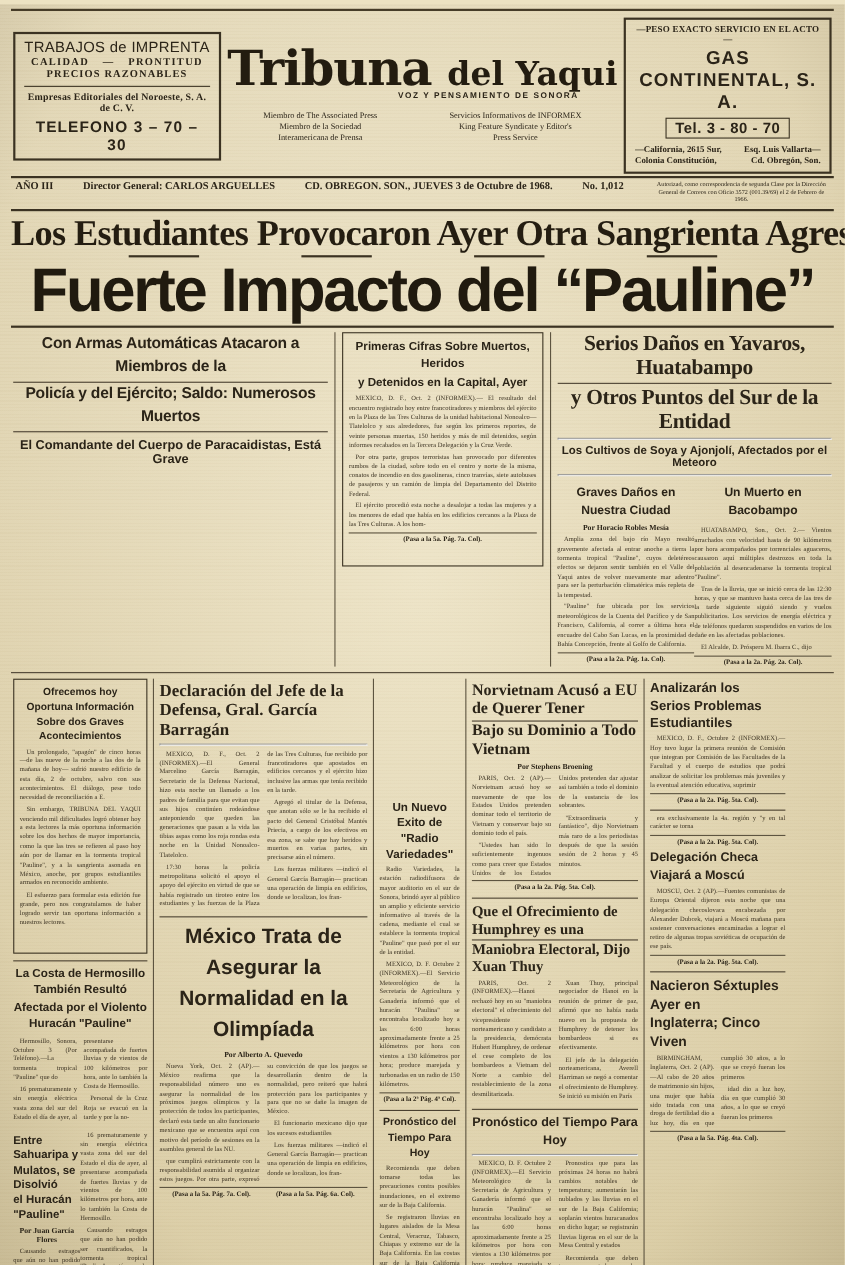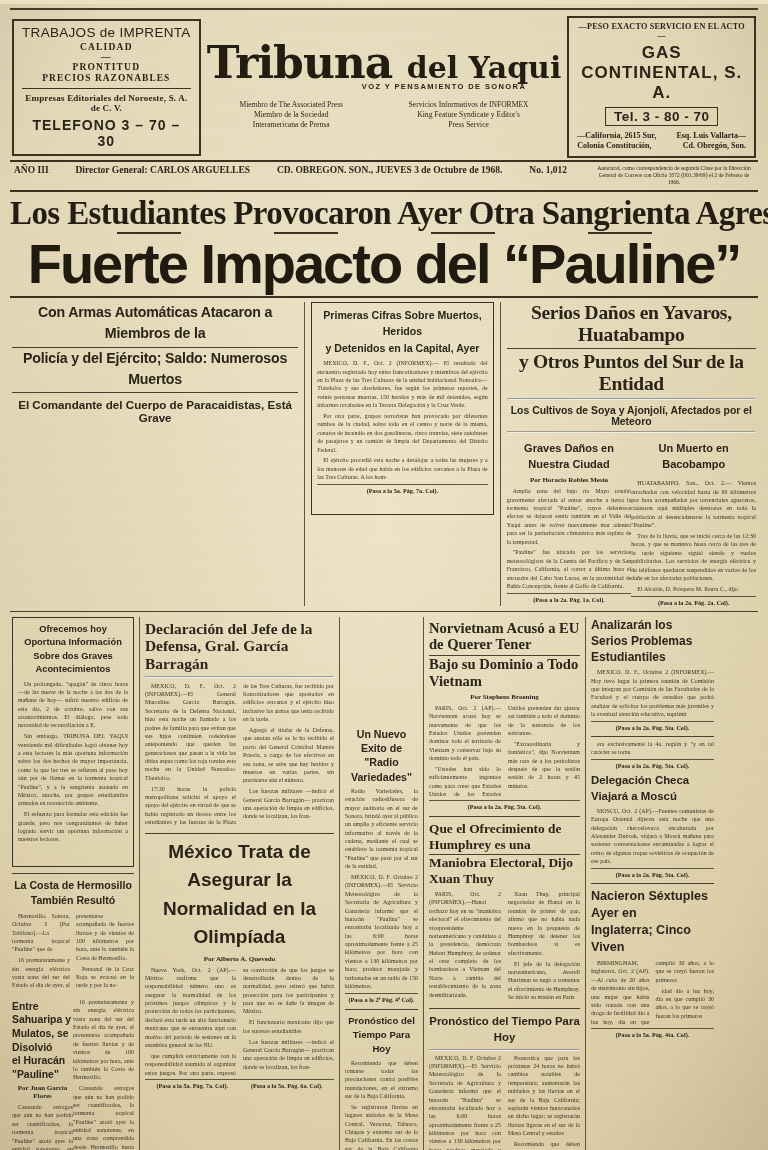--- a/index.html
+++ b/index.html
@@ -23,21 +23,21 @@
   
   .rule{border:0;border-top:2px solid #3b3222;margin:0;}
   .rule.thin{border-top:1px solid #4a4030;}
   .topbar{height:4px;border-bottom:2px solid #463c28;margin:4px 0 0 0;}
 
   
   .masthead{display:flex;align-items:center;justify-content:space-between;padding:6px 2px 2px 2px;}
   .ad-box{border:2px solid #3b3222;padding:4px 8px 5px;text-align:center;width:232px;box-sizing:border-box;}
   .ad-box .l1{font-family:"Liberation Sans",sans-serif;font-size:13.5px;letter-spacing:.3px;}
   .ad-box .l2{font-family:"Liberation Serif",serif;font-weight:700;font-size:9.5px;letter-spacing:1.2px;margin-top:2px;
-              display:flex;justify-content:space-around;flex-direction:column;}
+              display:flex;justify-content:space-around;}
   .ad-box .l3{font-family:"Liberation Serif",serif;font-weight:700;font-size:9.5px;letter-spacing:1px;margin-top:1px;}
   .ad-box .l4{font-family:"Liberation Serif",serif;font-weight:700;font-size:9px;margin-top:5px;
               border-top:1px solid #3b3222;padding-top:4px;letter-spacing:.2px;}
   .ad-box .l5{font-family:"Liberation Sans",sans-serif;font-weight:700;font-size:14px;letter-spacing:1px;margin-top:4px;}
   .ad-box .capline{font-family:"Liberation Serif",serif;font-weight:700;font-size:8.2px;letter-spacing:.2px;}
   .ad-box .telbox{display:inline-block;border:1.5px solid #3b3222;padding:1px 8px;font-family:"Liberation Sans",sans-serif;
                   font-weight:700;font-size:13.5px;letter-spacing:.5px;margin-top:4px;}
   .ad-box .addr{font-family:"Liberation Serif",serif;font-weight:700;font-size:8px;margin-top:5px;line-height:1.25;}
   .ad-box .addr .row{display:flex;justify-content:space-between;}
 
@@ -258,20 +258,21 @@
           <p>Un prolongado, "apagón" de cinco horas —de las nueve de la noche a las dos de la mañana de hoy— sufrió nuestro edificio de esta día, 2 de octubre, salvo con sus acontecimientos. El diálogo, pese todo necesidad de reconciliación a E.</p>
           <p>Sin embargo, TRIBUNA DEL YAQUI venciendo mil dificultades logró obtener hoy a esta lectores la más oportuna información sobre los dos hechos de mayor importancia, como la que las tres se refieren al paso hoy aún por de llamar en la tormenta tropical "Pauline", y a la sangrienta asonada en México, anoche, por grupos estudiantiles armados en reconocido ambiente.</p>
           <p>El esfuerzo para formular esta edición fue grande, pero nos congratulamos de haber logrado servir tan oportuna información a nuestros lectores.</p>
         </div>
       </div>
 
       <hr class="rule thin" style="margin:6px 0 4px;">
 
       <div class="hd-s" style="font-size:10.6px;">
         <div>La Costa de Hermosillo También Resultó</div>
+        <div>Afectada por el Violento Huracán "Pauline"</div>
       </div>
       <div class="body" style="column-count:2;column-gap:6px;">
         <p>Hermosillo, Sonora, Octubre 3 (Por Teléfono).—La tormenta tropical "Pauline" que do</p>
         <p>16 prematuramente y sin energía eléctrica vasta zona del sur del Estado el día de ayer, al presentarse acompañada de fuertes lluvias y de vientos de 100 kilómetros por hora, ante lo también la Costa de Hermosillo.</p>
         <p>Personal de la Cruz Roja se evacuó en la tarde y por la no-</p>
       </div>
 
       <div class="twoup" style="margin-top:5px;">
         <div>
           <div class="hd-s left" style="font-size:10.4px;line-height:1.3;">

